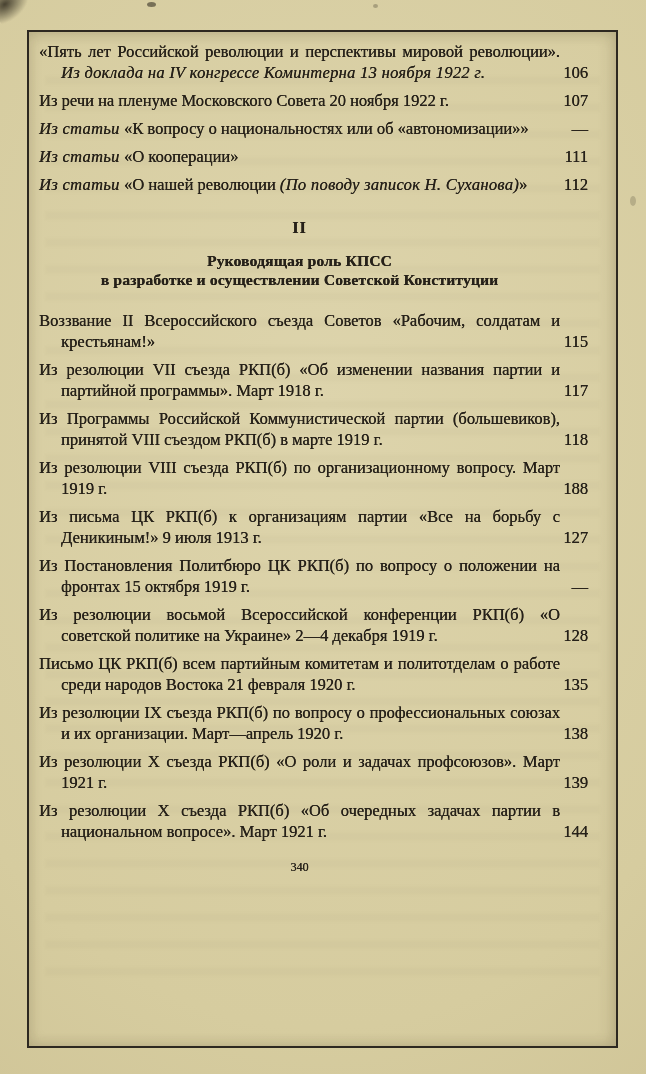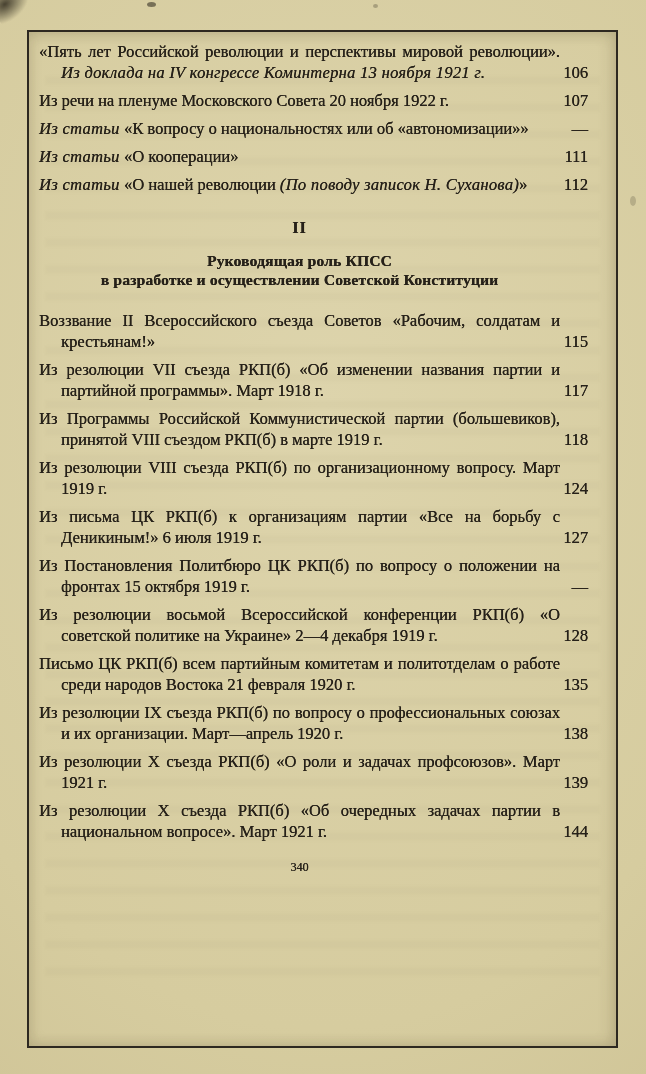--- a/index.html
+++ b/index.html
@@ -98,21 +98,21 @@
 <div class="speck s1"></div>
 <div class="speck s2"></div>
 <div class="speck s3"></div>
 
 <div class="frame">
   <div class="ghost"></div>
   <div class="content">
 
     <div class="toc-list">
   <div class="toc-entry">
-    <div class="entry-text"><span class="seg roman">«Пять лет Российской революции и перспективы мировой революции». </span><span class="seg italic">Из доклада на IV конгрессе Коминтерна 13 ноября 1921 г.</span></div>
+    <div class="entry-text"><span class="seg roman">«Пять лет Российской революции и перспективы мировой революции». </span><span class="seg italic">Из доклада на IV конгрессе Коминтерна 13 ноября 1922 г.</span></div>
     <div class="entry-page">106</div>
   </div>
 
   <div class="toc-entry">
     <div class="entry-text"><span class="seg roman">Из речи на пленуме Московского Совета 20 ноября 1922 г.</span></div>
     <div class="entry-page">107</div>
   </div>
 
   <div class="toc-entry">
     <div class="entry-text"><span class="seg italic">Из статьи </span><span class="seg roman">«К вопросу о национальностях или об «автономизации»»</span></div>
@@ -148,25 +148,25 @@
     <div class="entry-page">117</div>
   </div>
 
   <div class="toc-entry">
     <div class="entry-text"><span class="seg roman">Из Программы Российской Коммунистической партии (большевиков), принятой VIII съездом РКП(б) в марте 1919 г.</span></div>
     <div class="entry-page">118</div>
   </div>
 
   <div class="toc-entry">
     <div class="entry-text"><span class="seg roman">Из резолюции VIII съезда РКП(б) по организационному вопросу. Март 1919 г.</span></div>
-    <div class="entry-page">124</div>
-  </div>
-
-  <div class="toc-entry">
-    <div class="entry-text"><span class="seg roman">Из письма ЦК РКП(б) к организациям партии «Все на борьбу с Деникиным!» 6 июля 1919 г.</span></div>
+    <div class="entry-page">188</div>
+  </div>
+
+  <div class="toc-entry">
+    <div class="entry-text"><span class="seg roman">Из письма ЦК РКП(б) к организациям партии «Все на борьбу с Деникиным!» 9 июля 1913 г.</span></div>
     <div class="entry-page">127</div>
   </div>
 
   <div class="toc-entry">
     <div class="entry-text"><span class="seg roman">Из Постановления Политбюро ЦК РКП(б) по вопросу о положении на фронтах 15 октября 1919 г.</span></div>
     <div class="entry-page">—</div>
   </div>
 
   <div class="toc-entry">
     <div class="entry-text"><span class="seg roman">Из резолюции восьмой Всероссийской конференции РКП(б) «О советской политике на Украине» 2—4 декабря 1919 г.</span></div>

